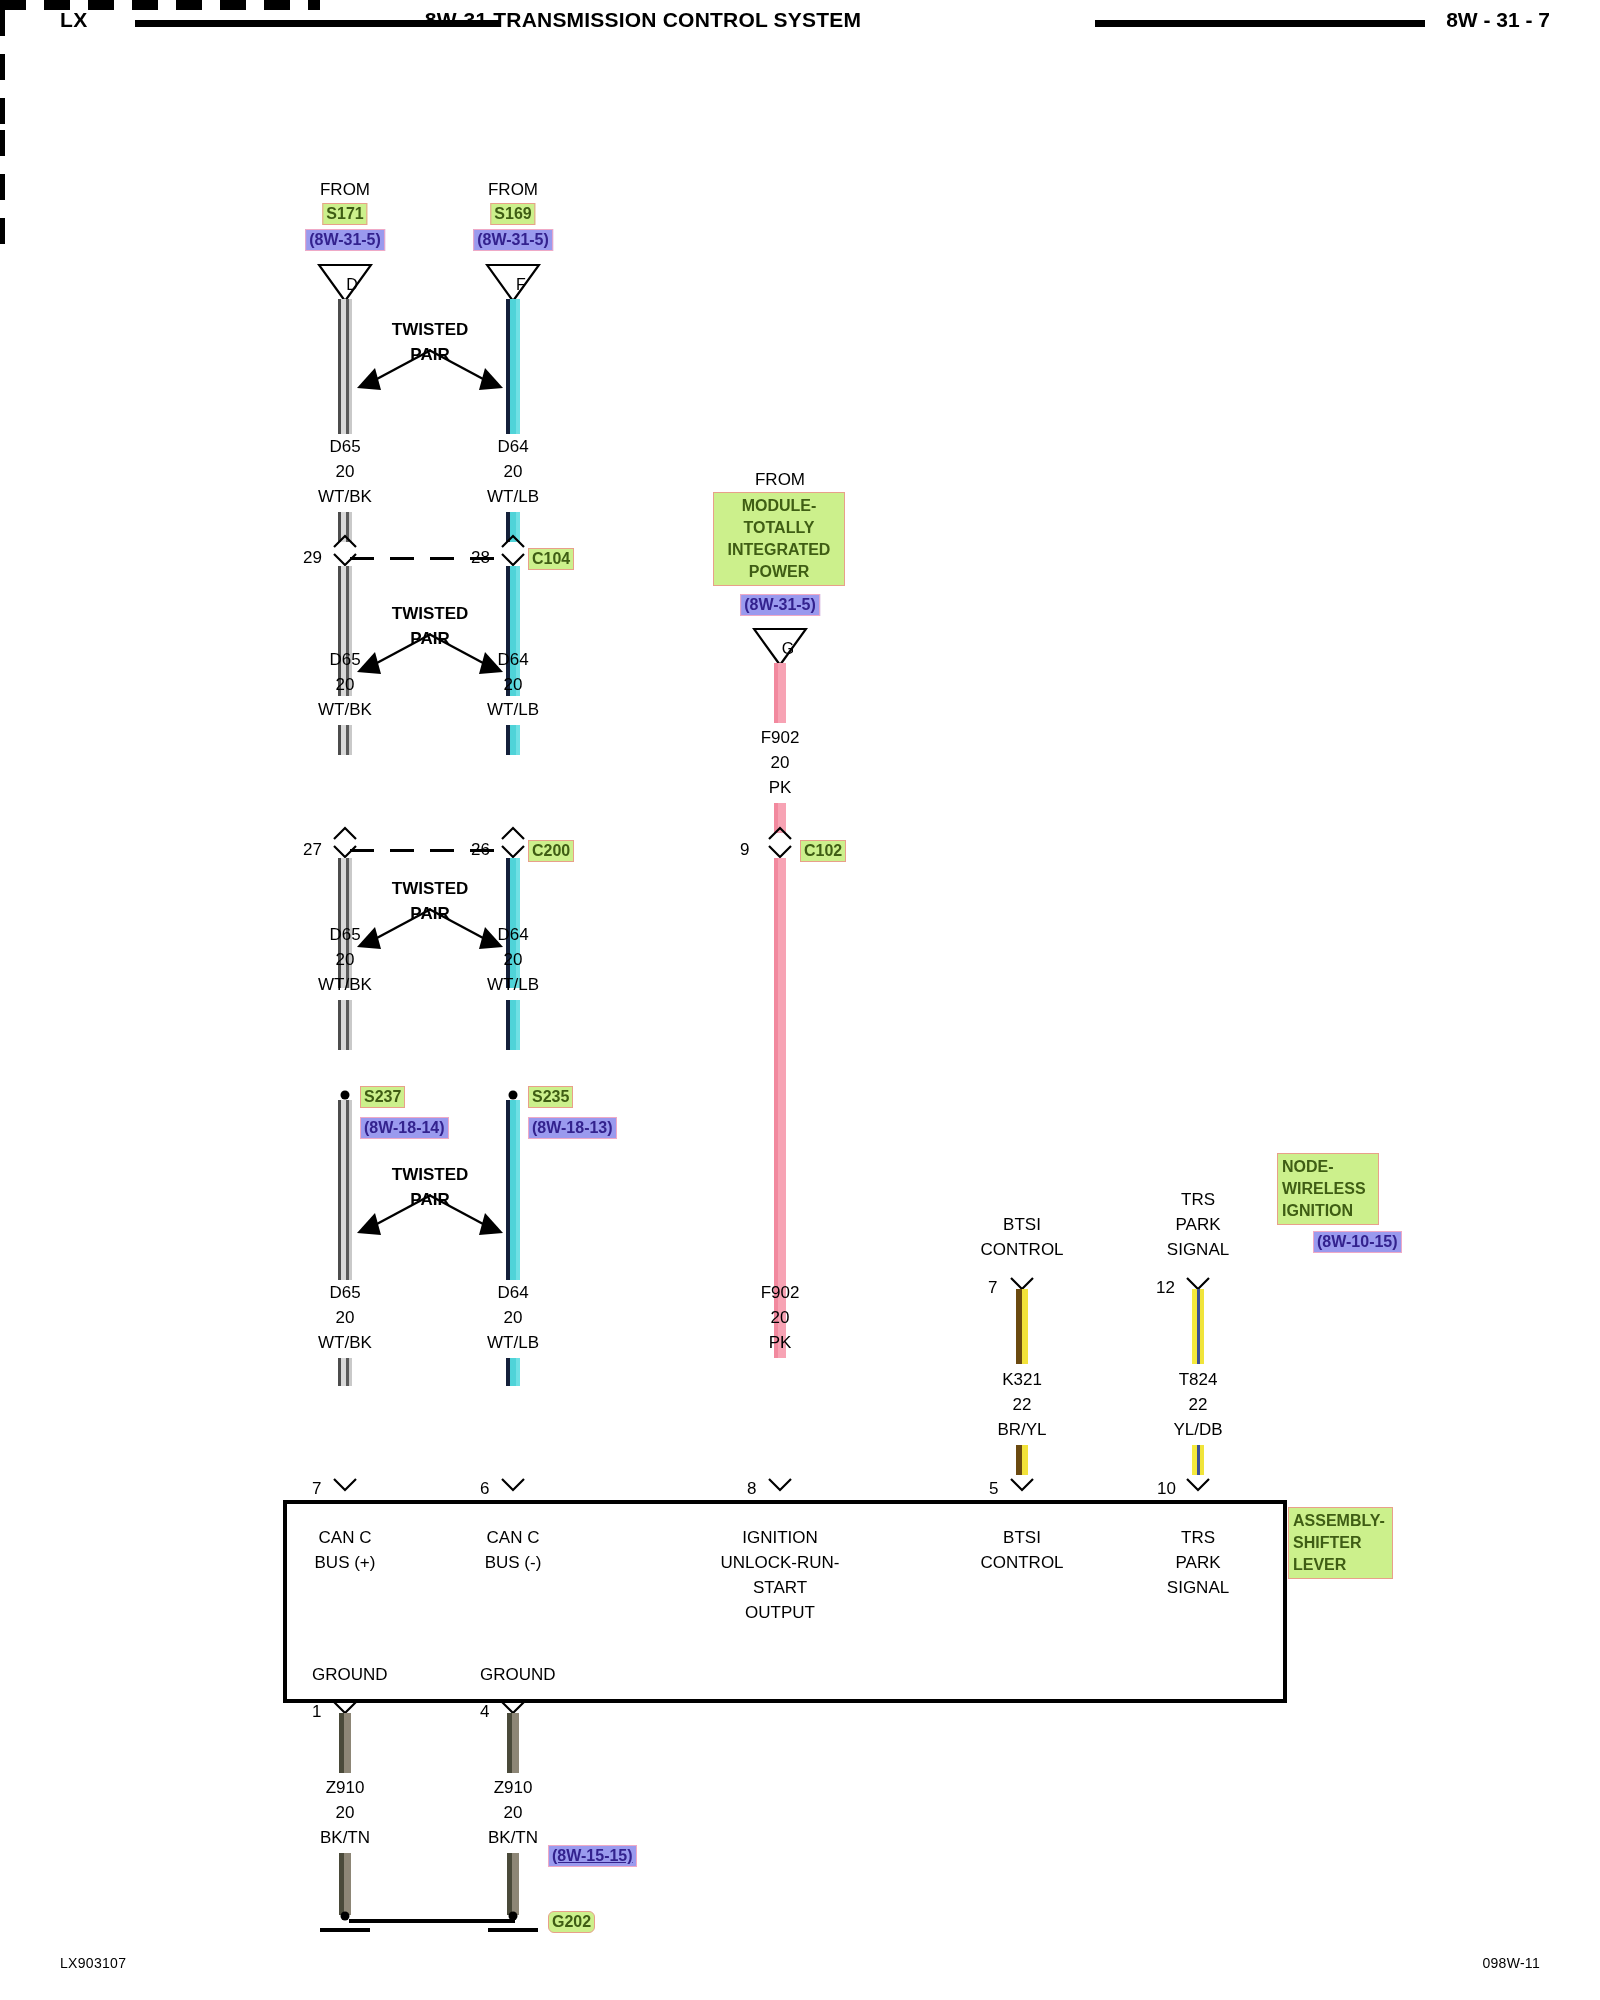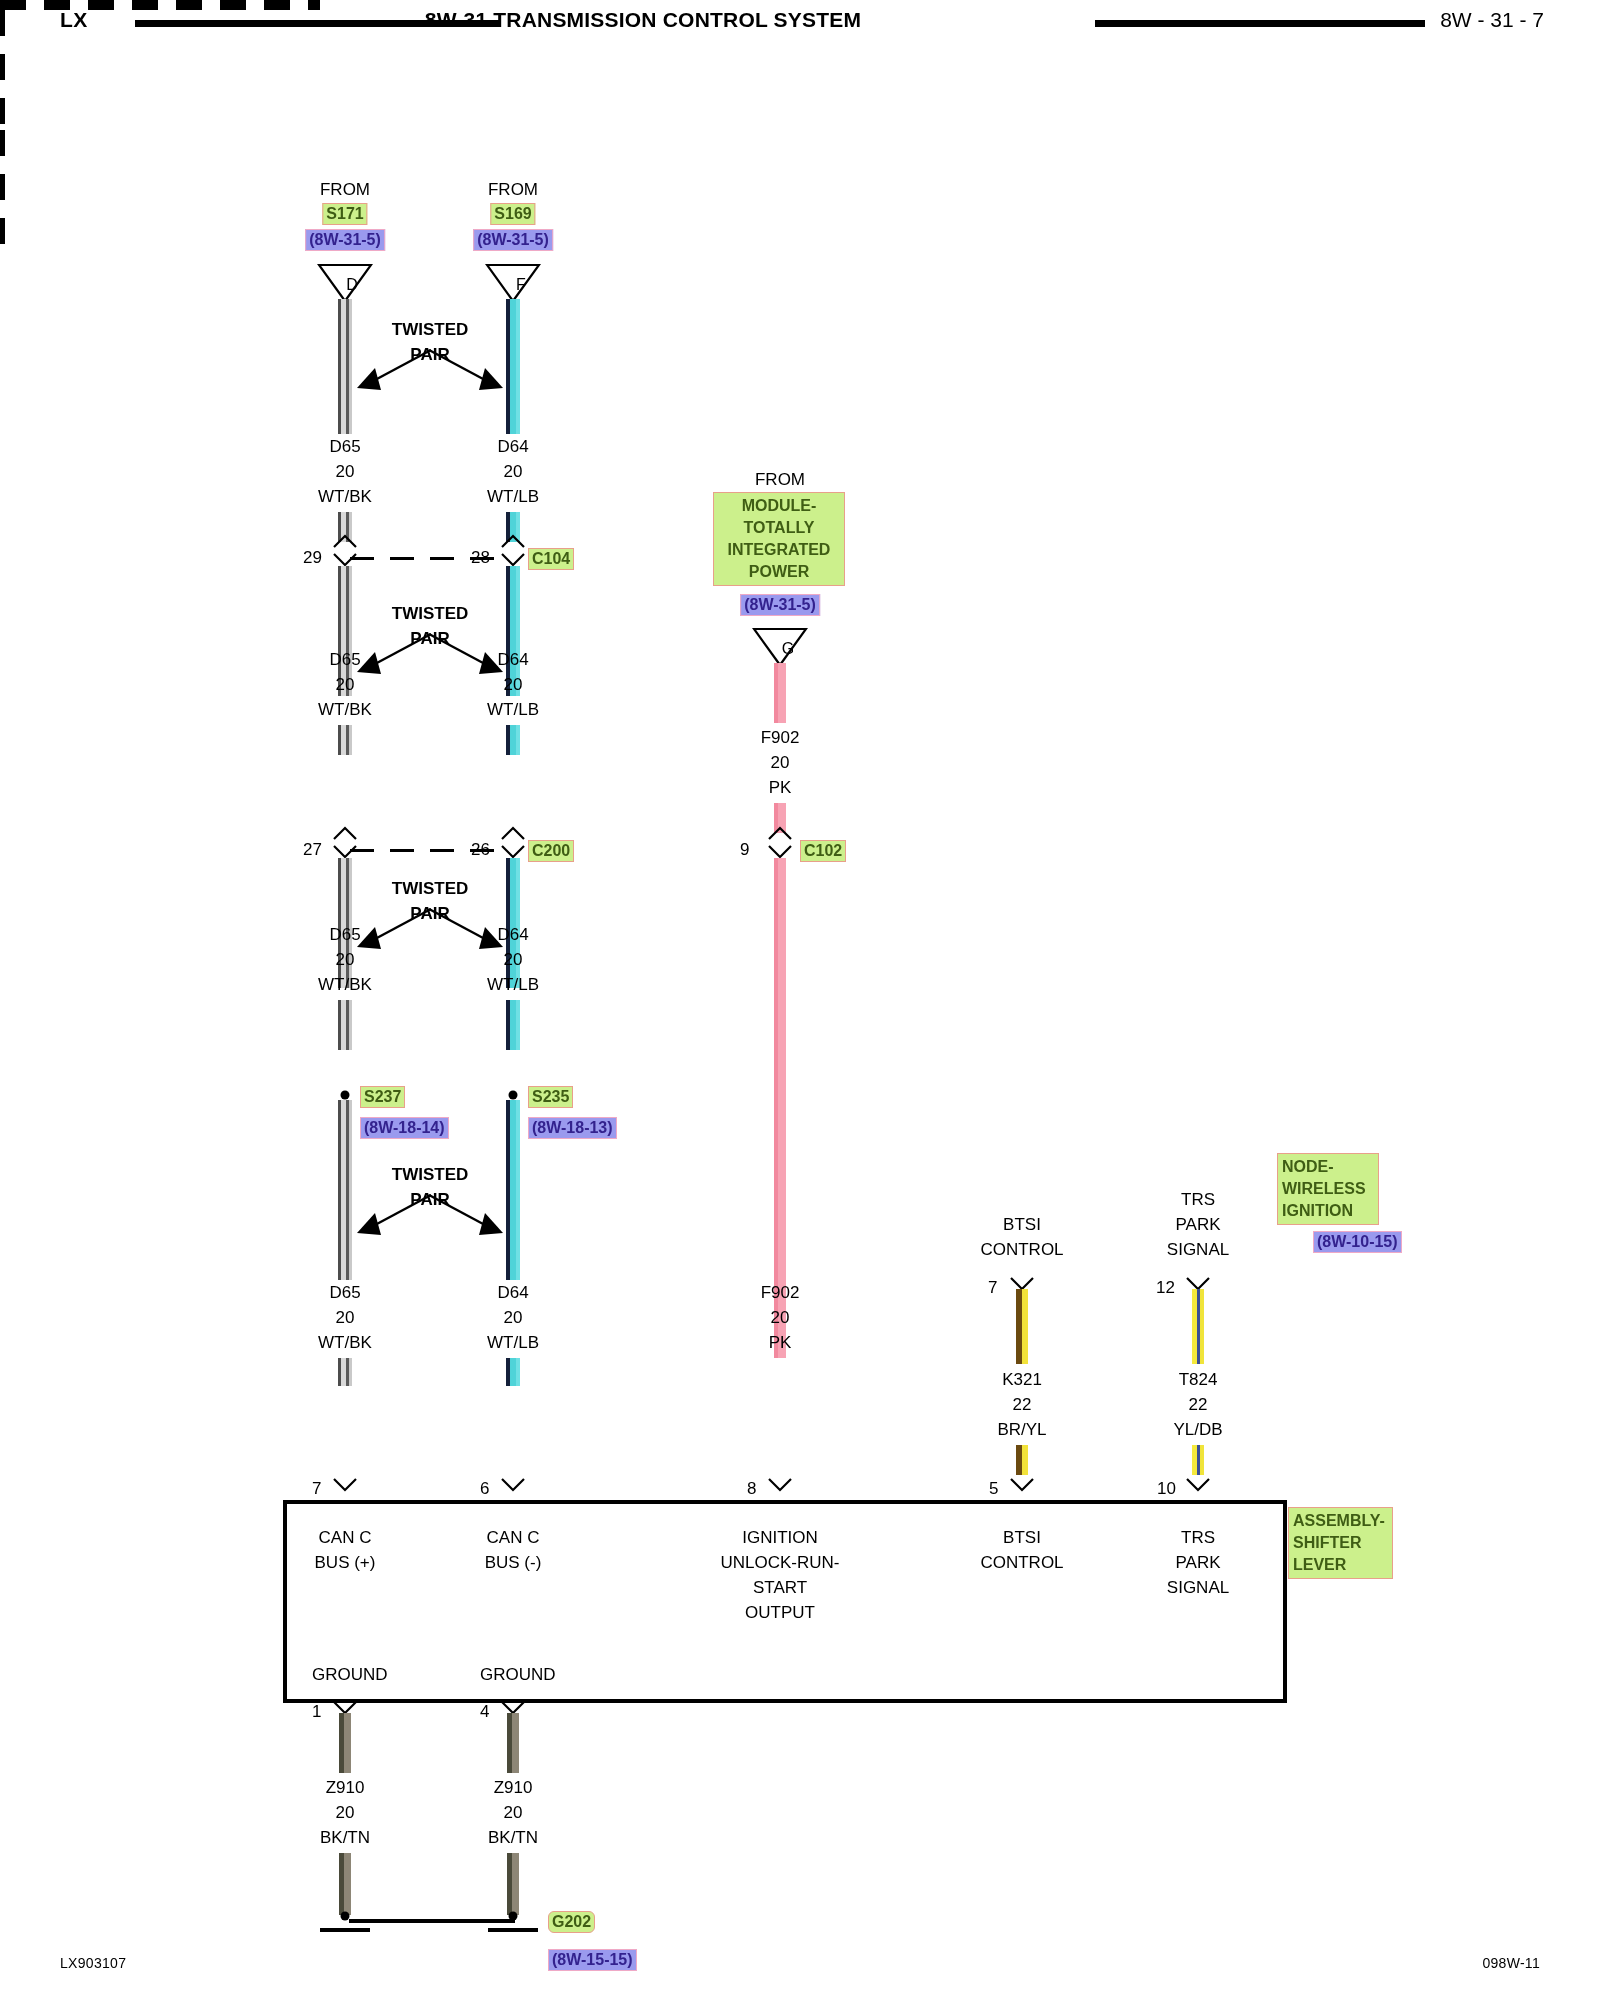--- a/index.html
+++ b/index.html
@@ -9,21 +9,21 @@
     color:#000;
   }
 
   
   #header-bar{position:absolute;left:0;top:0;width:1600px;height:90px;}
   #hdr-lx{position:absolute;left:60px;top:8px;font-size:21px;font-weight:bold;letter-spacing:.5px;}
   #hdr-rule-left{position:absolute;left:135px;top:20px;width:365px;height:7px;background:#000;}
   #hdr-rule-right{position:absolute;left:1095px;top:20px;width:330px;height:7px;background:#000;}
   #hdr-title{position:absolute;left:0;top:8px;width:1286px;text-align:center;font-size:21px;font-weight:bold;letter-spacing:.2px;}
   #hdr-sub{position:absolute;left:0;top:42px;width:1600px;text-align:center;font-size:21px;font-weight:bold;letter-spacing:.2px;}
-  #hdr-page{position:absolute;right:56px;top:8px;font-size:21px;font-weight:normal;white-space:nowrap;}
+  #hdr-page{position:absolute;right:50px;top:8px;font-size:21px;font-weight:bold;white-space:nowrap;}
 
   
   #foot-left{position:absolute;left:60px;top:1955px;font-size:14px;letter-spacing:.3px;}
   #foot-right{position:absolute;right:60px;top:1955px;font-size:14px;letter-spacing:.3px;}
 
   
   .t{position:absolute;font-size:17px;line-height:19px;white-space:nowrap;}
   .tc{position:absolute;font-size:17px;line-height:19px;white-space:nowrap;transform:translateX(-50%);text-align:center;}
   .tb{font-weight:bold;}
 
@@ -373,16 +373,16 @@
 <div class="tc" style="left:513px;top:1803px;">20</div>
 <div class="tc" style="left:513px;top:1828px;">BK/TN</div>
 <div class="wire w-bktn" style="left:507px;top:1853px;width:12px;height:62px;"></div>
 
 <div class="solid-h" style="left:349px;top:1919px;width:166px;"></div>
 <div class="dot" style="left:345px;top:1916px;"></div>
 <div class="dot" style="left:513px;top:1916px;"></div>
 <div class="solid-h" style="left:320px;top:1928px;width:50px;"></div>
 <div class="solid-h" style="left:488px;top:1928px;width:50px;"></div>
 <div class="chip-green" style="left:548px;top:1911px;border-radius:6px;">G202</div>
-<div class="chip-blue" style="left:548px;top:1949px;">(8W-15-15)</div>
+<div class="chip-blue" style="left:548px;top:1845px;text-decoration:underline;">(8W-15-15)</div>
 
 <div id="foot-left">LX903107</div>
 <div id="foot-right">098W-11</div>
 
 </body></html>

